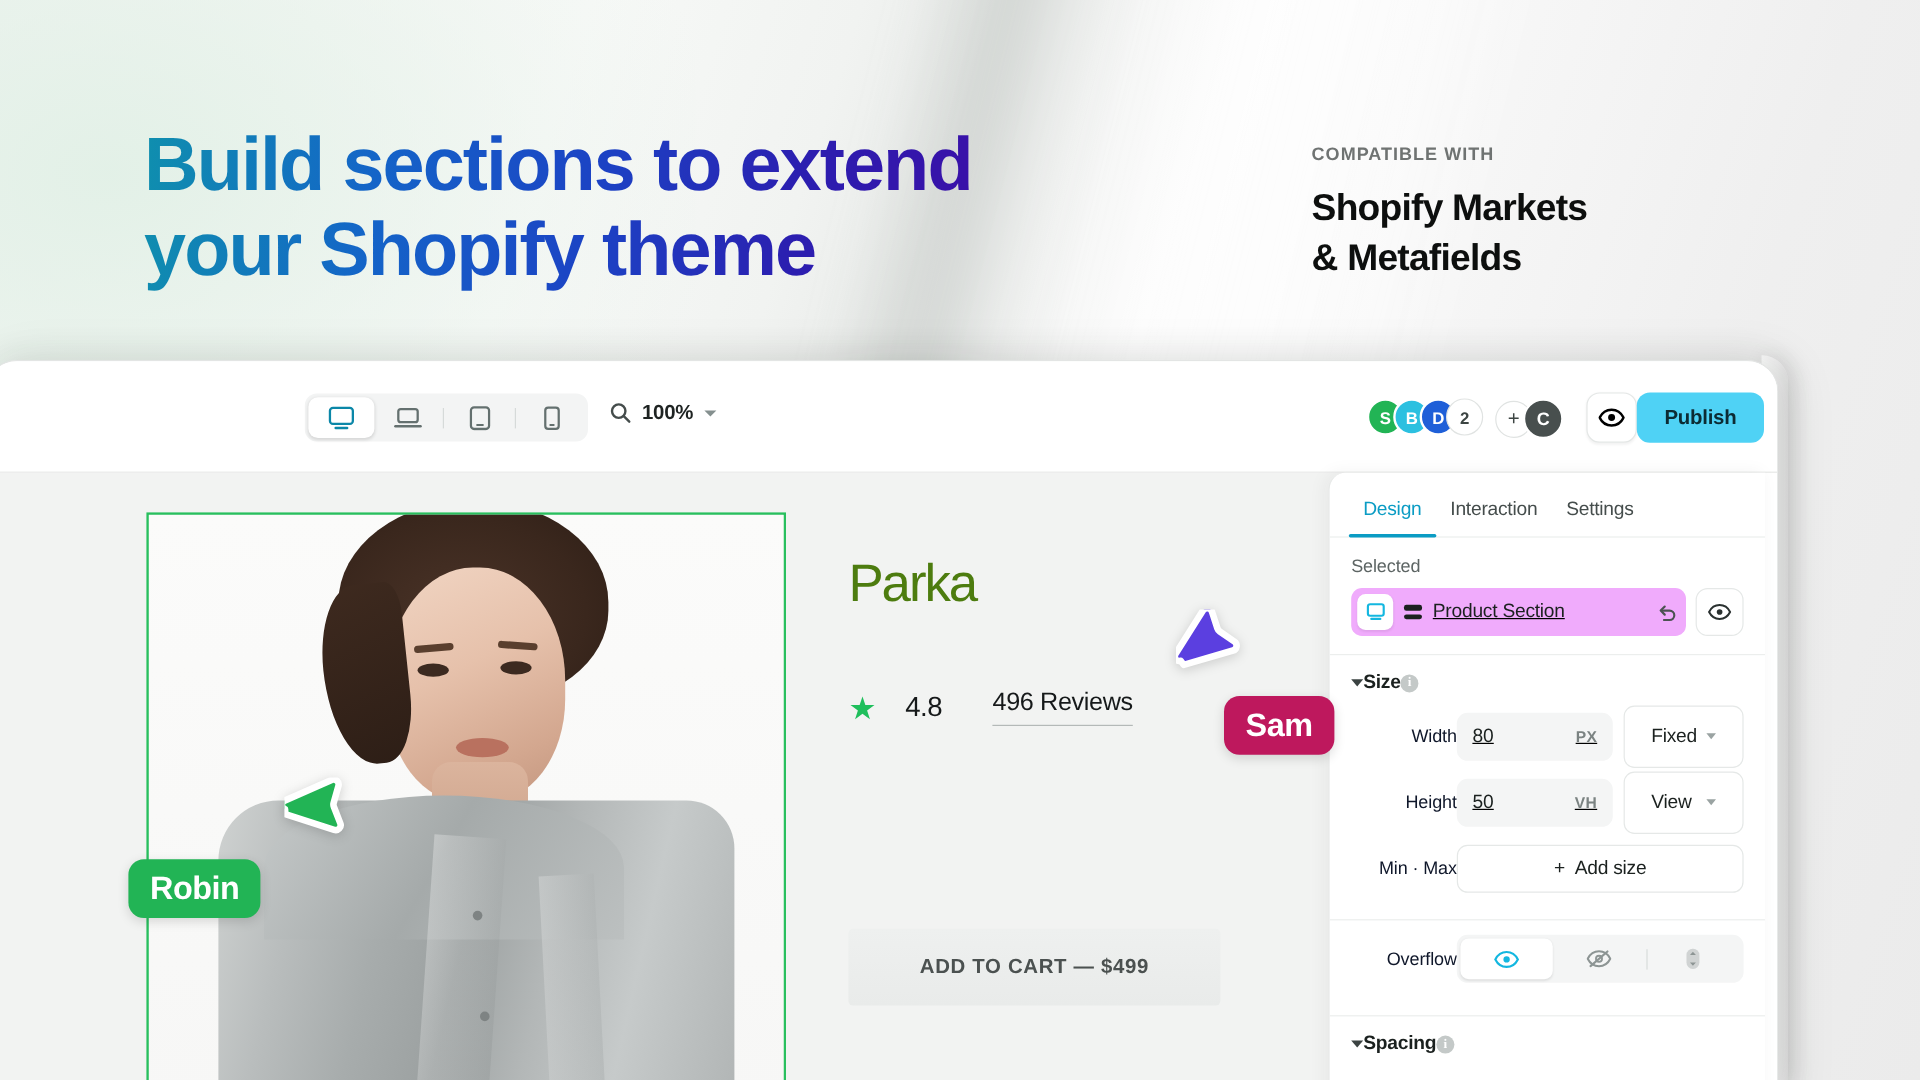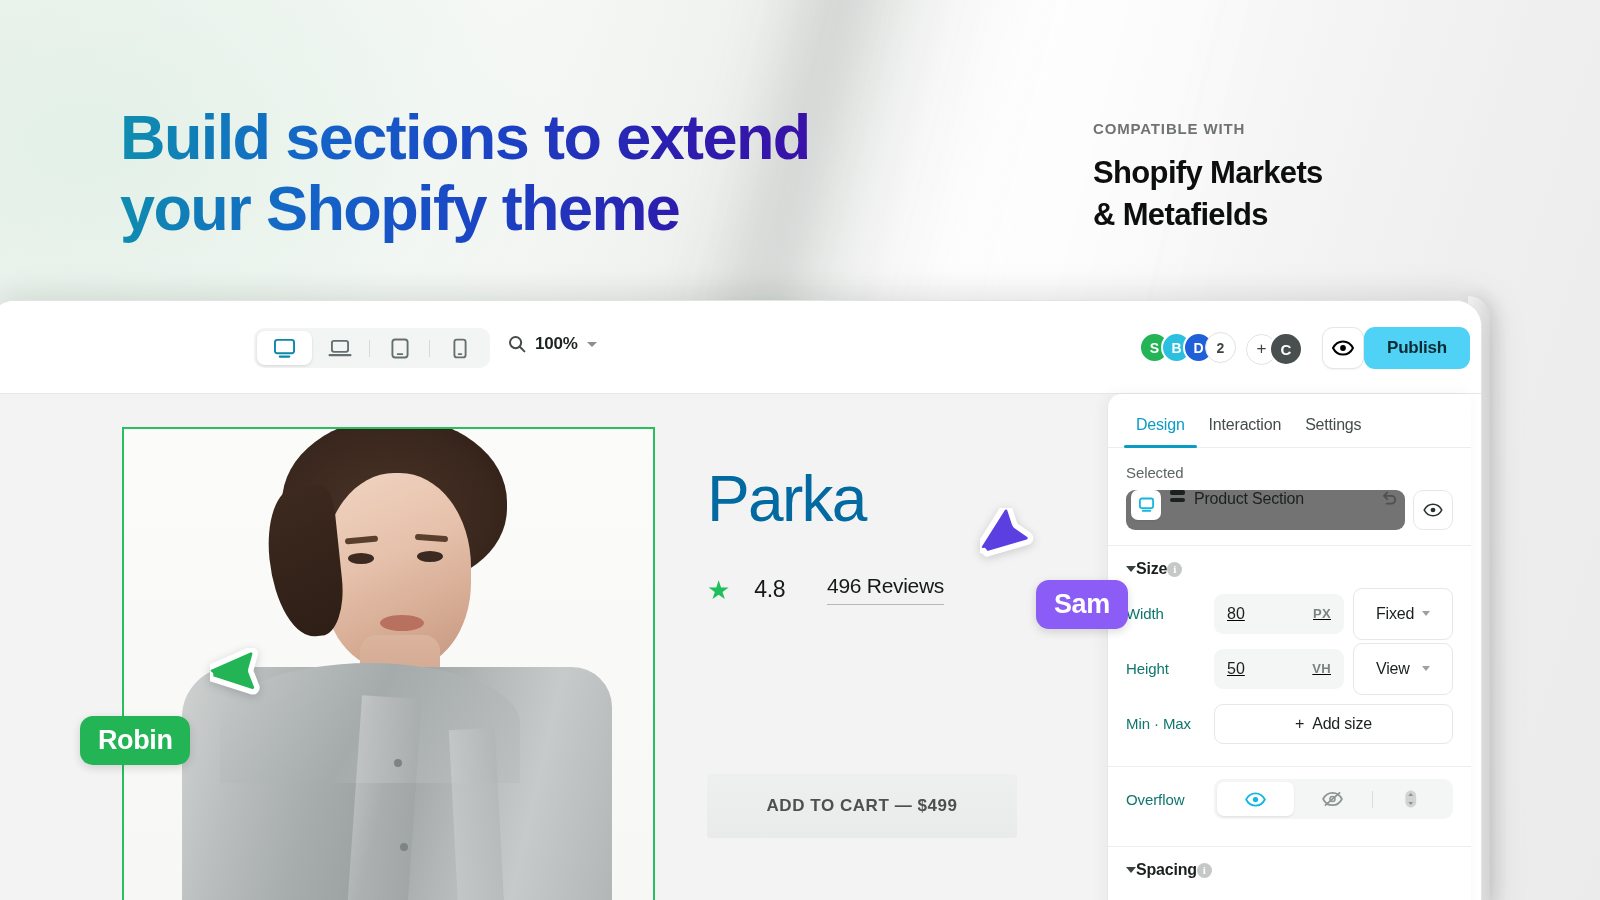--- a/index.html
+++ b/index.html
@@ -319,23 +319,23 @@
     background: linear-gradient(95deg, rgba(255,255,255,0.24), rgba(120,126,126,0.18));
     transform: rotate(-3deg);
   }
   .photo .btn-dot { position: absolute; width: 8px; height: 8px; border-radius: 50%; background: #7e8383; }
   .photo .btn-dot.a { left: 270px; top: 330px; }
   .photo .btn-dot.b { left: 276px; top: 414px; }
 
   .product-title {
     position: absolute;
     left: 718px; top: 68px;
-    font-size: 64px; font-weight: 500;
+    font-size: 44px; font-weight: 500;
     letter-spacing: -1.7px;
-    color: #0369a1;
+    color: #4d7c0f;
   }
   .rating-row {
     position: absolute;
     left: 718px; top: 180px;
     display: flex; align-items: center;
   }
   .star { color: #1fbf5c; font-size: 26px; line-height: 1; }
   .rating-value { font-size: 23px; font-weight: 500; color: #16191a; margin-left: 24px; letter-spacing: -0.4px; }
   .reviews-link {
     font-size: 21px; color: #16191a; margin-left: 42px;
@@ -364,24 +364,24 @@
   .cursor-label {
     position: absolute;
     padding: 9px 18px;
     border-radius: 13px;
     font-size: 27px; font-weight: 600;
     color: #fff;
     letter-spacing: -0.4px;
     white-space: nowrap;
     box-shadow: 0 3px 10px rgba(0,0,0,0.14);
   }
-  #cursor-robin { left: 210px; top: 648px; }
+  #cursor-robin { left: 237px; top: 648px; }
   #cursor-robin .cursor-label { left: -130px; top: 68px; background: #22b455; }
   #cursor-sam { left: 980px; top: 508px; }
-  #cursor-sam .cursor-label { left: 40px; top: 72px; background: #8b5cf6; margin-left: 16px; }
+  #cursor-sam .cursor-label { left: 40px; top: 72px; background: #be185d; }
 
   
   .panel {
     position: absolute;
     left: 1118px; top: 93px;
     width: 364px; bottom: 0;
     background: #fff;
     border-left: 1px solid #e6e8e7;
     border-top-left-radius: 14px;
     box-shadow: -3px 0 14px rgba(40,45,42,0.05);
@@ -408,25 +408,26 @@
     left: 0; right: 0; bottom: -1px;
     height: 3px; background: #0b9cc4; border-radius: 2px;
   }
   .panel-body { padding: 16px 18px 0 18px; }
   .panel-sublabel { font-size: 15px; color: #5d6564; margin-bottom: 9px; letter-spacing: -0.1px; }
 
   .selected-row { display: flex; align-items: center; gap: 8px; }
   .selected-chip {
     flex: 1;
     height: 40px;
-    background: #737373;
+    background: #f0abfc;
     border-radius: 9px;
-    display: flex; align-items: flex-start;
+    display: flex; align-items: center;
     padding: 0 8px 0 5px;
     gap: 9px;
+    text-decoration: underline;
   }
   .chip-device {
     width: 30px; height: 30px;
     background: #fff; border-radius: 7px;
     display: flex; align-items: center; justify-content: center;
     color: #13b7e0;
     box-shadow: 0 1px 2px rgba(0,0,0,0.07);
   }
   .chip-sect-icon { display: flex; flex-direction: column; gap: 3px; }
   .chip-sect-icon i { display: block; width: 15px; height: 4.5px; border-radius: 2px; background: #1b211f; }
@@ -457,21 +458,21 @@
   .section-title { font-size: 16px; font-weight: 700; color: #1b211f; letter-spacing: -0.2px; }
   .info-icon {
     width: 15px; height: 15px; border-radius: 50%;
     background: #c4c9c8; color: #fff;
     font-size: 11px; font-weight: 700;
     display: flex; align-items: center; justify-content: center;
     font-family: "Liberation Serif", serif;
   }
 
   .prop-row { display: flex; align-items: center; height: 55px; }
-  .prop-label { width: 88px; font-size: 15px; color: #0f766e; letter-spacing: -0.1px; }
+  .prop-label { width: 88px; font-size: 15px; color: #0f172a; letter-spacing: -0.1px; text-align: right; }
   .field {
     flex: 1;
     height: 40px;
     background: #f4f5f5;
     border-radius: 9px;
     display: flex; align-items: center;
     padding: 0 13px;
     cursor: text;
     text-decoration: underline;
   }

